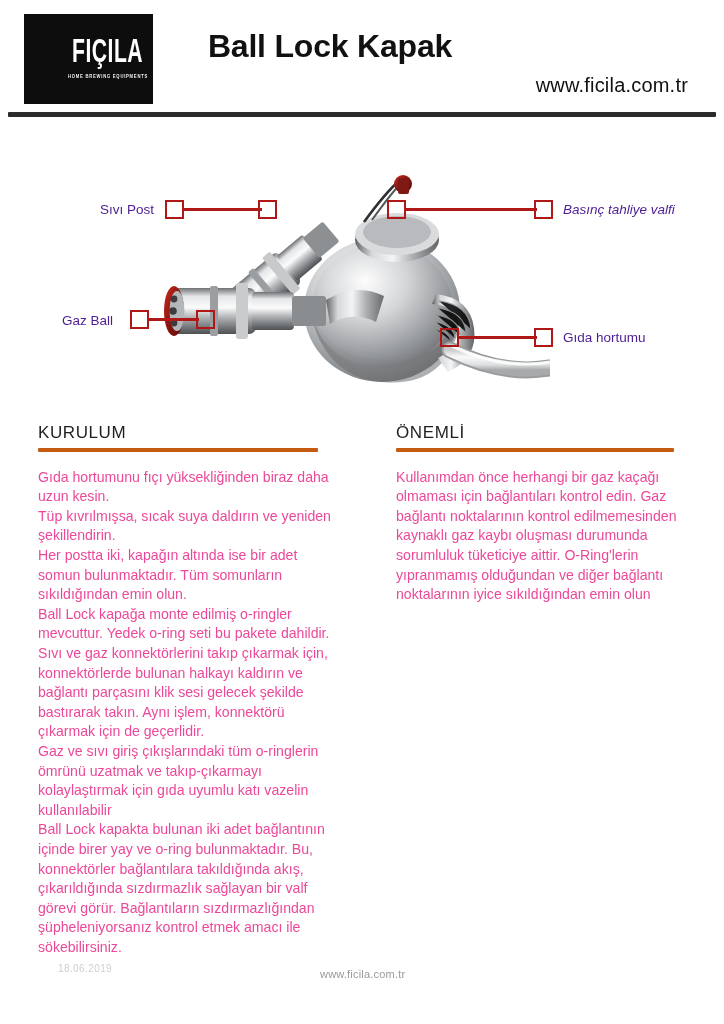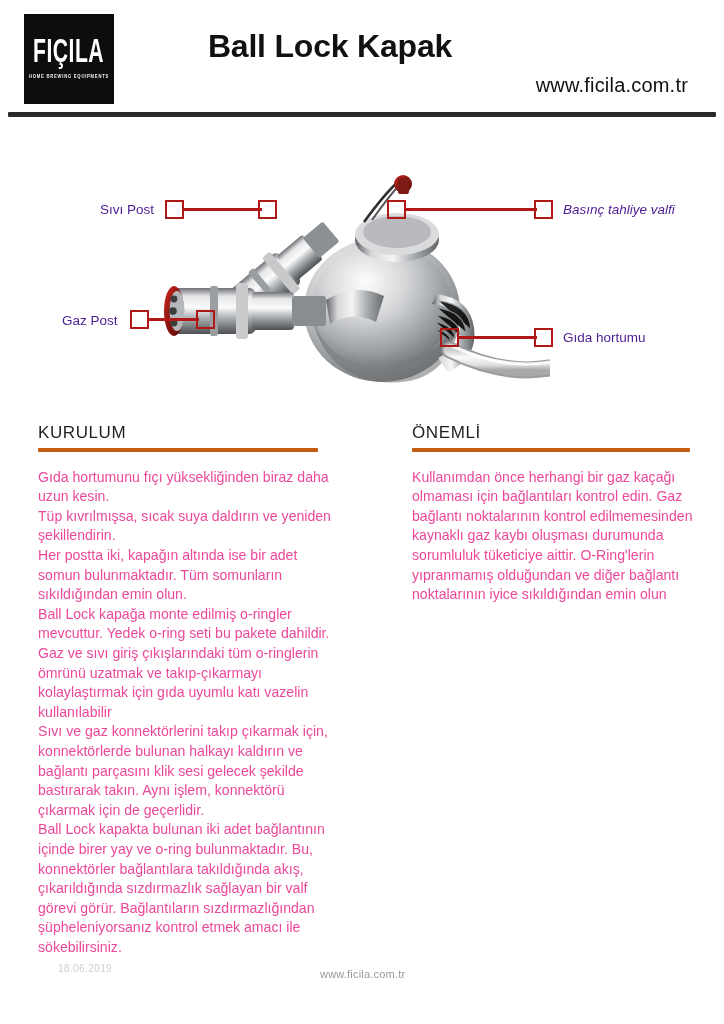--- a/index.html
+++ b/index.html
@@ -27,20 +27,21 @@
     position: absolute;
     left: 24px;
     top: 14px;
     width: 90px;
     height: 90px;
     background: #0d0d0d;
     display: flex;
     flex-direction: column;
     align-items: center;
     justify-content: center;
+    padding-left: 39px;
   }
   .logo-word {
     color: #ffffff;
     font-family: "Liberation Sans", sans-serif;
     font-weight: bold;
     font-size: 23px;
     letter-spacing: 0.5px;
     line-height: 1;
     transform: scaleY(1.45) scaleX(0.92);
     margin-bottom: 11px;
@@ -125,21 +126,21 @@
     position: absolute;
     left: 0;
     top: 424px;
     width: 724px;
   }
   .col {
     position: absolute;
     top: 0;
   }
   .col-left  { left: 38px;  width: 300px; }
-  .col-right { left: 412px; width: 290px; }
+  .col-right { left: 396px; width: 290px; }
 
   .sec-title {
     font-size: 17px;
     letter-spacing: 0.6px;
     color: #1f1f1f;
     font-weight: normal;
     margin: 0 0 5px 0;
     line-height: 1.1;
   }
   .sec-rule {
@@ -290,21 +291,21 @@
 
       <path d="M176 130 q30 -18 58 -4 l-8 26 q-24 -12 -46 2 z" fill="url(#steel2)" opacity="0.95"></path>
     </svg>
   </div>
 
   <div class="callout-label" style="left:100px; top:52px;">Sıvı Post</div>
   <div class="callout-box" style="left:165px; top:50px;"></div>
   <div class="leader" style="left:184px; top:58px; width:78px;"></div>
   <div class="callout-box" style="left:258px; top:50px;"></div>
 
-  <div class="callout-label" style="left:62px; top:163px;">Gaz Post</div>
+  <div class="callout-label" style="left:62px; top:163px;">Gaz Ball</div>
   <div class="callout-box" style="left:130px; top:160px;"></div>
   <div class="leader" style="left:149px; top:168px; width:50px;"></div>
   <div class="callout-box" style="left:196px; top:160px;"></div>
 
   <div class="callout-box" style="left:387px; top:50px;"></div>
   <div class="leader" style="left:405px; top:58px; width:132px;"></div>
   <div class="callout-box" style="left:534px; top:50px;"></div>
   <div class="callout-label" style="left:563px; top:52px;font-style:italic;">Basınç tahliye valfi</div>
 
   <div class="callout-box" style="left:440px; top:178px;"></div>
@@ -316,22 +317,22 @@
 <div class="columns">
 
   <div class="col col-left">
     <div class="sec-title">KURULUM</div>
     <div class="sec-rule"></div>
     <div class="body-text">
         <p>Gıda hortumunu fıçı yüksekliğinden biraz daha uzun kesin.</p>
         <p>Tüp kıvrılmışsa, sıcak suya daldırın ve yeniden şekillendirin.</p>
         <p>Her postta iki, kapağın altında ise bir adet somun bulunmaktadır. Tüm somunların sıkıldığından emin olun.</p>
         <p>Ball Lock kapağa monte edilmiş o-ringler mevcuttur. Yedek o-ring seti bu pakete dahildir.</p>
+        <p>Sıvı ve gaz konnektörlerini takıp çıkarmak için, konnektörlerde bulunan halkayı kaldırın ve bağlantı parçasını klik sesi gelecek şekilde bastırarak takın. Aynı işlem, konnektörü çıkarmak için de geçerlidir.</p>
         <p>Gaz ve sıvı giriş çıkışlarındaki tüm o-ringlerin ömrünü uzatmak ve takıp-çıkarmayı kolaylaştırmak için gıda uyumlu katı vazelin kullanılabilir</p>
-        <p>Sıvı ve gaz konnektörlerini takıp çıkarmak için, konnektörlerde bulunan halkayı kaldırın ve bağlantı parçasını klik sesi gelecek şekilde bastırarak takın. Aynı işlem, konnektörü çıkarmak için de geçerlidir.</p>
         <p>Ball Lock kapakta bulunan iki adet bağlantının içinde birer yay ve o-ring bulunmaktadır. Bu, konnektörler bağlantılara takıldığında akış, çıkarıldığında sızdırmazlık sağlayan bir valf görevi görür. Bağlantıların sızdırmazlığından şüpheleniyorsanız kontrol etmek amacı ile sökebilirsiniz.</p>
       </div>
   </div>
 
   <div class="col col-right">
     <div class="sec-title">ÖNEMLİ</div>
     <div class="sec-rule"></div>
     <div class="body-text">
         <p>Kullanımdan önce herhangi bir gaz kaçağı olmaması için bağlantıları kontrol edin. Gaz bağlantı noktalarının kontrol edilmemesinden kaynaklı gaz kaybı oluşması durumunda sorumluluk tüketiciye aittir. O-Ring'lerin yıpranmamış olduğundan ve diğer bağlantı noktalarının iyice sıkıldığından emin olun</p>
       </div>

